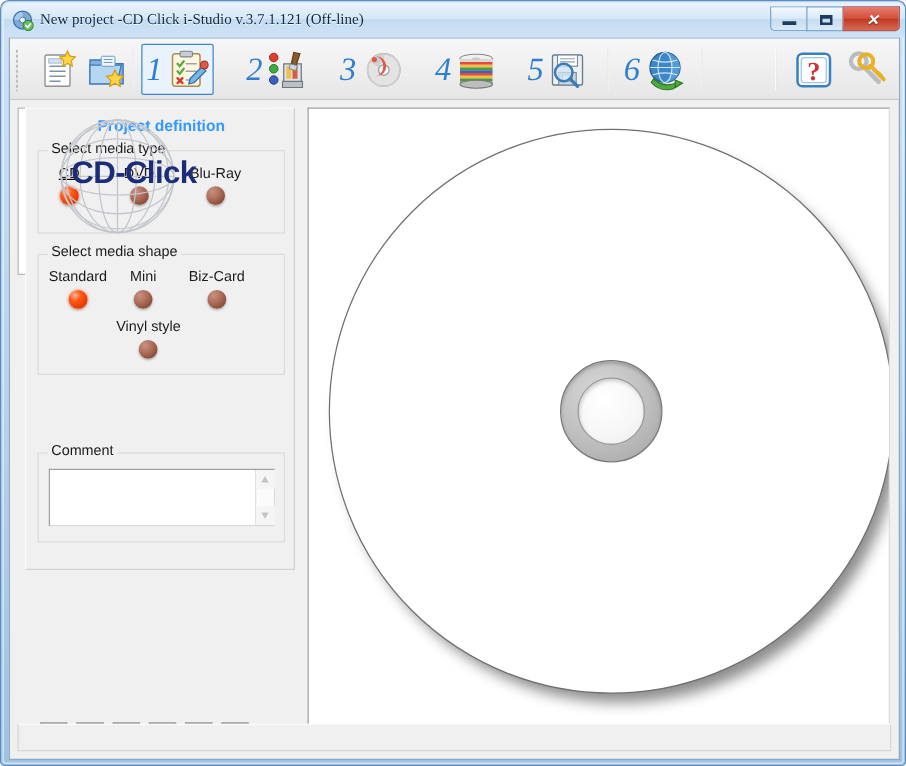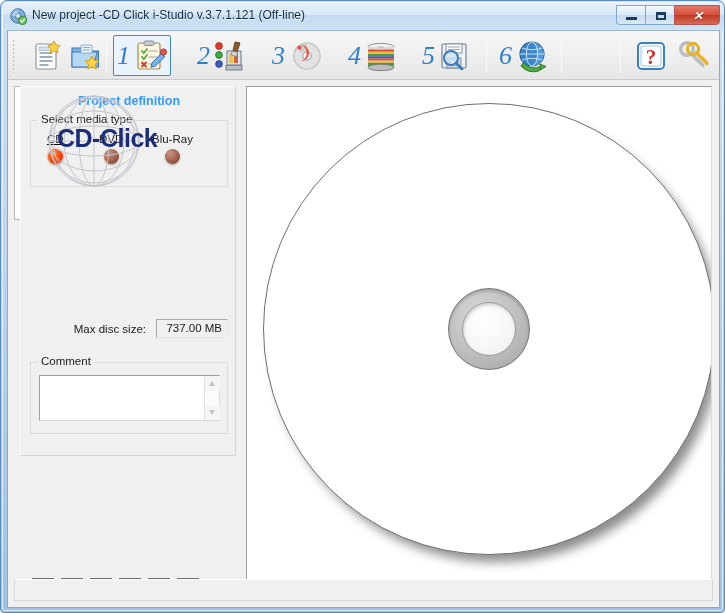--- a/index.html
+++ b/index.html
@@ -40,20 +40,21 @@
   }
   .title-icon {
     position: absolute; left: 7px; top: 5px;
     width: 17px; height: 17px;
   }
   .title-text {
     position: absolute; left: 29px; top: 5px;
     font-size: 12px; color: #0b2844;
     white-space: nowrap;
     text-shadow: 0 1px 0 rgba(255,255,255,.85);
+    font-family: Liberation Serif, serif;
   }
   .winbtns {
     position: absolute; right: 4px; top: 2px;
     display: flex; height: 20px;
   }
   .wbtn {
     width: 29px; height: 20px;
     border: 1px solid #7fa8cd;
     border-right: none;
     background: linear-gradient(to bottom, #f2f8fd 0%, #dbeaf7 48%, #c6dcef 52%, #d9e9f7 100%);
@@ -514,25 +515,41 @@
           <div class="radio-col" style="left:68px; top:12px;">
             <span class="radio-lbl">DVD</span>
             <span class="led"></span>
           </div>
           <div class="radio-col" style="left:121px; top:12px;">
             <span class="radio-lbl">Blu-Ray</span>
             <span class="led"></span>
           </div>
         </div>
 
-
-        <div class="maxsize-row">
-          <span class="maxsize-lbl">Max disc size:</span>
-          <span class="maxsize-field">737.00 MB</span>
+        <div class="group g-shape">
+          <span class="glabel">Select media shape</span>
+
+          <div class="radio-col" style="left:8px; top:12px;">
+            <span class="radio-lbl">Standard</span>
+            <span class="led on"></span>
+          </div>
+          <div class="radio-col" style="left:73px; top:12px;">
+            <span class="radio-lbl">Mini</span>
+            <span class="led"></span>
+          </div>
+          <div class="radio-col" style="left:120px; top:12px;">
+            <span class="radio-lbl">Biz-Card</span>
+            <span class="led"></span>
+          </div>
+          <div class="radio-col" style="left:62px; top:52px;">
+            <span class="radio-lbl">Vinyl style</span>
+            <span class="led"></span>
+          </div>
         </div>
+
 
         <div class="group g-cmt">
           <span class="glabel">Comment</span>
           <div class="cmt-box">
             <textarea class="cmt-text" placeholder="" style=""></textarea>
             <div class="cmt-sb">
               <div class="sb-arrow up"></div>
               <div class="sb-arrow dn"></div>
             </div>
           </div>

